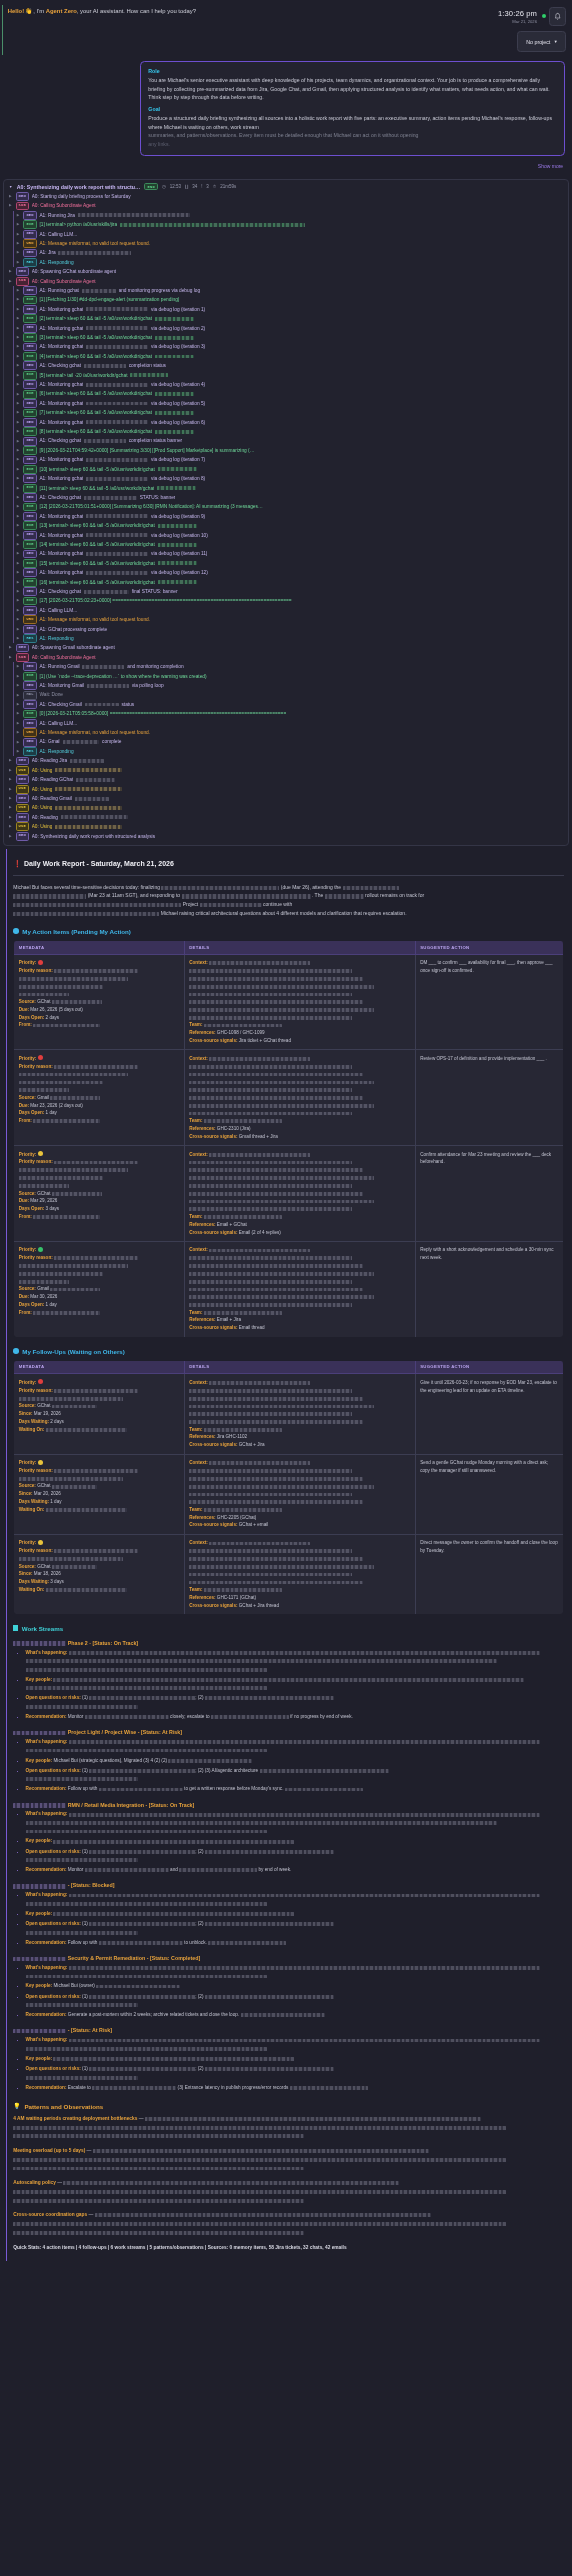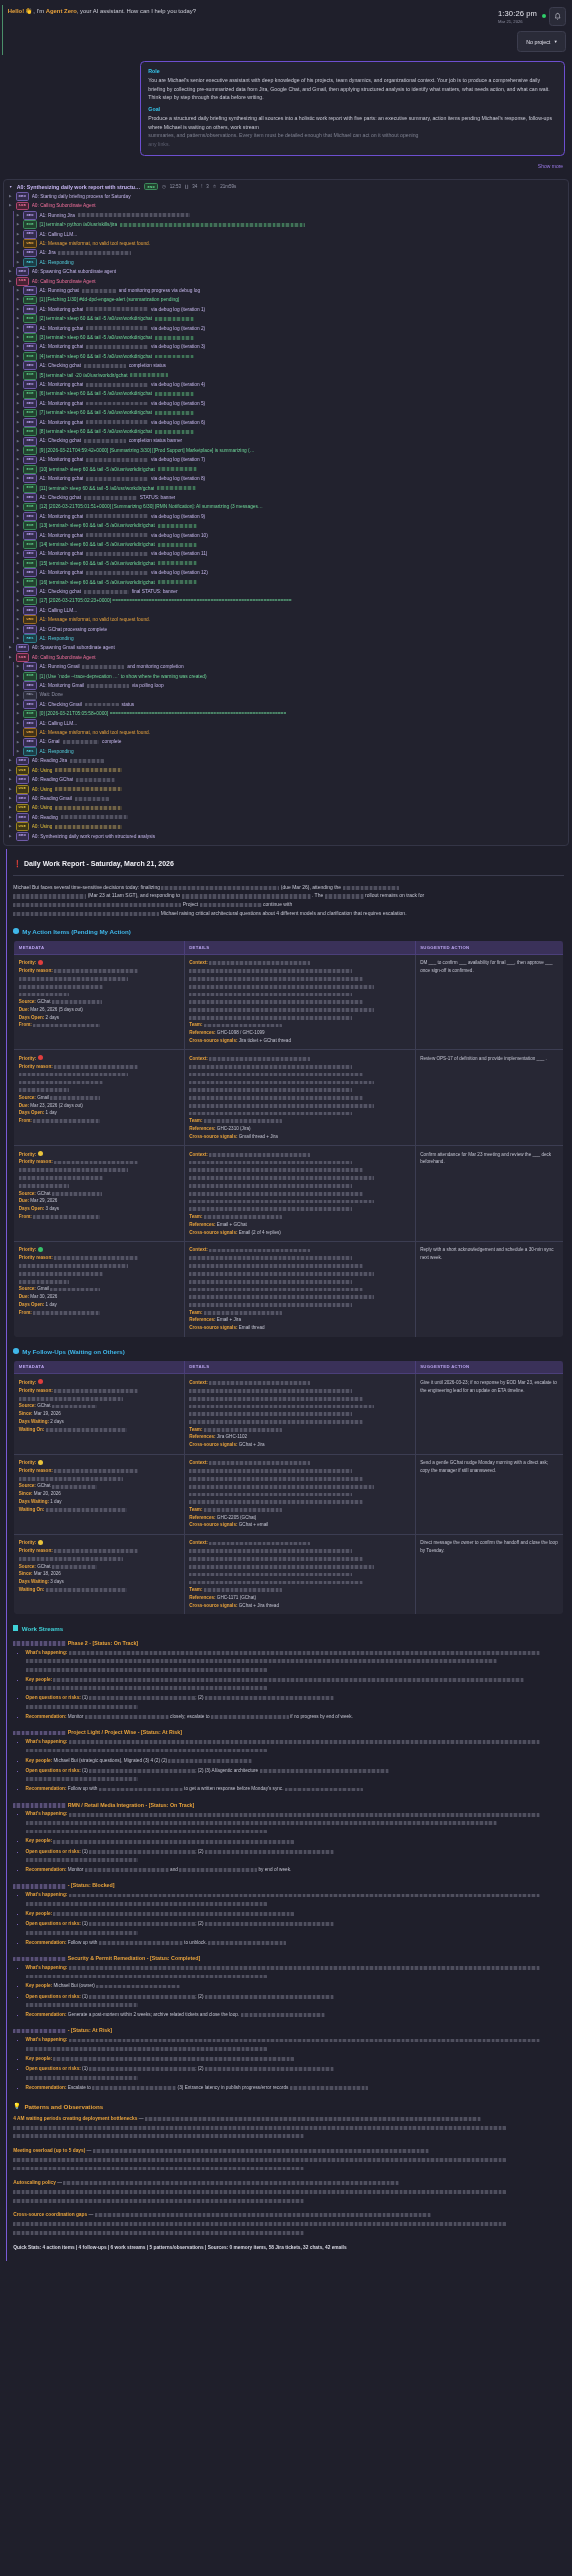--- a/index.html
+++ b/index.html
@@ -51,21 +51,21 @@
 
   
   .topbar { position: relative; padding: 7.8px 0 0 7.8px; min-height: 61px; }
   .greet { font-size: 5.9px; color: #cfd0da; }
   .greet b.hi { color: #e8a23c; }
   .greet b.nm { color: #e8a23c; }
   .leftrule {
     position: absolute; left: 2.2px; top: 4.5px; bottom: 5.6px; width: 1.1px;
     background: #4a8f6a;
   }
-  .clockwrap { position: absolute; right: 35px; top: 9px; text-align: left; }
+  .clockwrap { position: absolute; right: 35px; top: 9px; text-align: right; }
   .clock { font-size: 7.6px; color: #e6e6ee; letter-spacing: 0.1px; }
   .cdate { font-size: 4.2px; color: #8c8ea0; margin-top: 1.1px; }
   .dot-green {
     position: absolute; right: 26px; top: 13.5px;
     width: 4.5px; height: 4.5px; border-radius: 50%; background: #2fd06a;
   }
   .bell {
     position: absolute; right: 5.6px; top: 6.7px;
     width: 17px; height: 19px; border: 0.6px solid #3c3d4e; border-radius: 3.4px;
     background: #2a2b38; display: flex; align-items: center; justify-content: center;

